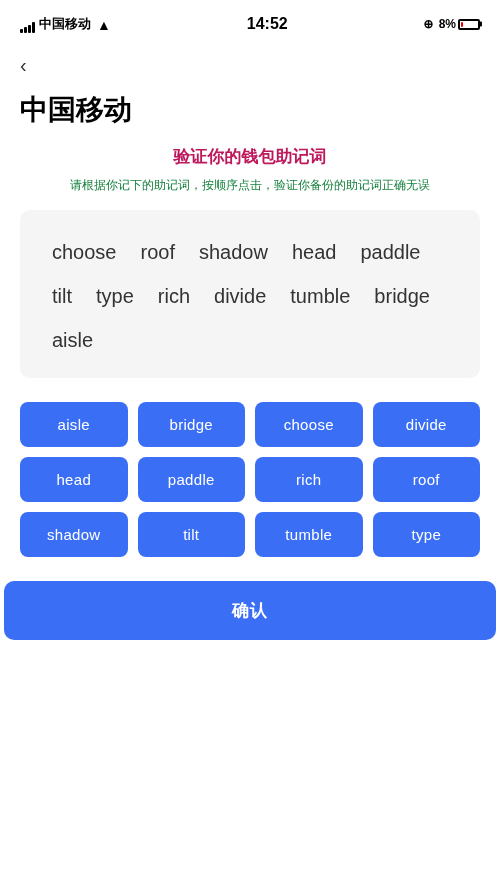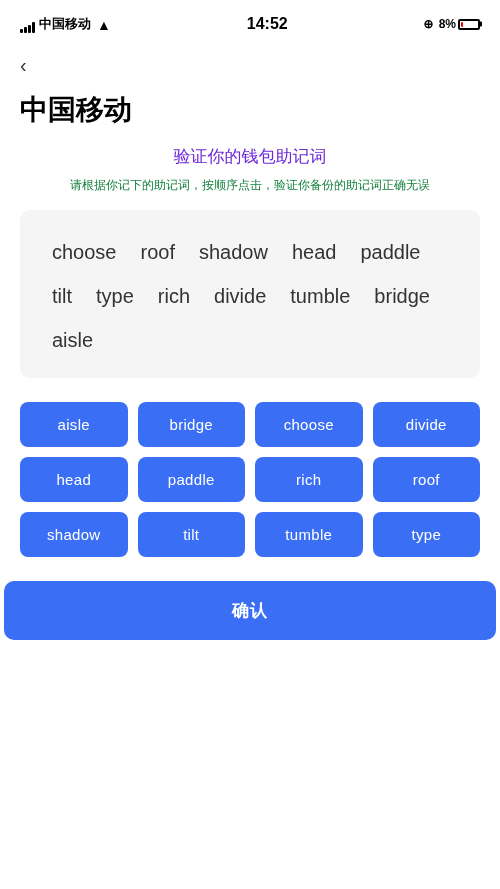--- a/index.html
+++ b/index.html
@@ -113,22 +113,22 @@
       padding: 8px 20px 16px 20px;
       font-size: 28px;
       font-weight: 700;
       color: #000;
     }
 
     
     .section-title {
       text-align: center;
       font-size: 17px;
-      font-weight: 400;
-      color: #6d28d9;
+      font-weight: 700;
+      color: #be185d;
       padding: 0 20px 8px 20px;
     }
 
     .section-desc {
       text-align: center;
       font-size: 12px;
       color: #15803d;
       padding: 0 30px 16px 30px;
       line-height: 1.5;
     }

